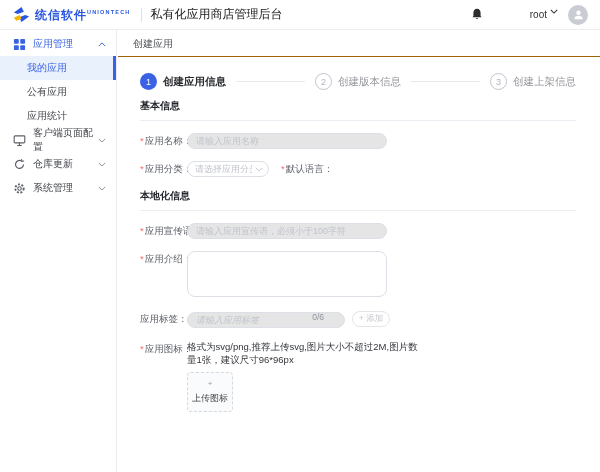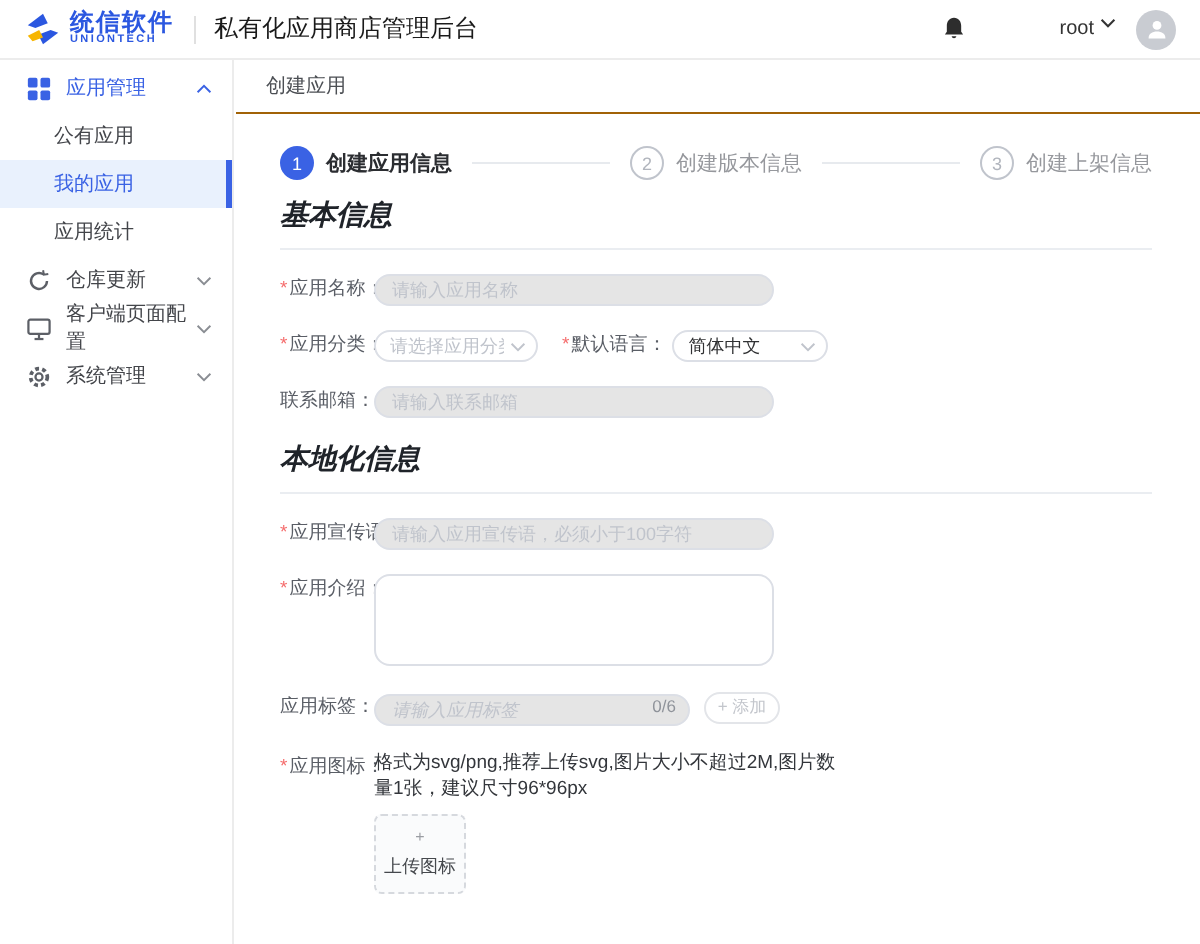--- a/index.html
+++ b/index.html
@@ -3,21 +3,21 @@
 <meta charset="utf-8">
 <style>
   * { margin:0; padding:0; box-sizing:border-box; }
   html,body { width:600px; height:472px; overflow:hidden; background:#fff;
     font-family:"Liberation Sans","DejaVu Sans",sans-serif; }
 
   
   .header { position:absolute; top:0; left:0; width:600px; height:30px; background:#fff;
     border-bottom:1px solid #ececec; display:flex; align-items:center; padding:0 12px; z-index:10; }
   .logo { display:flex; align-items:center; gap:4px; }
-  .logo-txt { display:flex; flex-direction:column; line-height:1; }
+  .logo-txt { display:flex; flex-direction:row; line-height:1; }
   .logo-cn { font-size:12px; font-weight:bold; color:#2b57e0; letter-spacing:1px; }
   .logo-en { font-size:5.5px; color:#2b57e0; letter-spacing:1.2px; margin-top:1px; font-weight:bold; }
   .hdr-divider { width:1px; height:14px; background:#e0e0e0; margin:0 9px 0 10px; }
   .hdr-title { font-size:12px; font-weight:normal; color:#1a1a1a; }
   .hdr-right { margin-left:auto; display:flex; align-items:center; }
   .bell { width:14px; height:15px; cursor:pointer; }
   .user { display:flex; align-items:flex-start; gap:3px; margin-left:46px; cursor:pointer; }
   .user-name { font-size:10px; color:#333; }
   .avatar { width:20px; height:20px; border-radius:50%; background:#c9ccd2; margin-left:10px;
     display:flex; align-items:center; justify-content:center; cursor:pointer; }
@@ -47,21 +47,21 @@
   .step-circle { width:17px; height:17px; border-radius:50%; font-size:9px;
     display:flex; align-items:center; justify-content:center; flex:0 0 17px; }
   .step.active .step-circle { background:#3a62e4; color:#fff; }
   .step.idle .step-circle { background:#fff; border:1px solid #c0c4cc; color:#b1b5bd; }
   .step-label { margin-left:6px; font-size:10.5px; }
   .step.active .step-label { color:#2b2d31; font-weight:bold; }
   .step.idle .step-label { color:#96989d; }
   .step-line { flex:1; height:1px; background:#e7eaee; margin:0 10px; }
 
   
-  .sec-title { font-size:14px; font-weight:bold; color:#1f2329; margin-top:10px;font-style:italic; }
+  .sec-title { font-size:10px; font-weight:bold; color:#1f2329; margin-top:10px; }
   .sec-title.first { margin-top:9px; }
   .sec-divider { height:1px; background:#eaedf1; margin-top:7px; }
 
   .form { margin-top:12px; }
   .row { display:flex; align-items:center; margin-bottom:12px; }
   .row.top { align-items:flex-start; }
   .lbl { width:47px; flex:0 0 47px; text-align:right; font-size:9.5px; color:#5a5e66;
     padding-right:3px; line-height:16px; white-space:nowrap; }
   .req::before { content:"*"; color:#f56c6c; margin-right:1px; }
   .ipt { width:200px; height:16px; border:1px solid #dcdfe6; border-radius:8px; background:#e5e5e5;
@@ -72,21 +72,21 @@
     display:flex; align-items:center; padding:0 5px 0 7px; }
   .sel-txt { font-size:9px; flex:1; white-space:nowrap; overflow:hidden; }
   .sel-txt.ph { color:#c0c4cc; }
   .sel-txt.val { color:#303133; }
   .sel .chev { color:#c0c4cc; display:flex; margin-left:3px; }
   .lbl2 { margin-left:12px; width:auto; flex:0 0 auto; }
   .txa { width:200px; height:46px; border:1px solid #dcdfe6; border-radius:8px; resize:none;
     outline:none; font-size:9px; padding:4px 8px; color:#303133;
     font-family:"Liberation Sans","DejaVu Sans",sans-serif; }
   .iwrap { position:relative; }
-  .iwrap .cnt { position:absolute; right:7px; top:0; line-height:16px; font-size:8.5px; color:#8f939a; }
+  .iwrap .cnt { position:absolute; right:21px; top:0; line-height:16px; font-size:8.5px; color:#8f939a; }
   .tag-ipt { width:158px;font-style:italic; }
   .add-btn { margin-left:7px; width:38px; height:16px; border:1px solid #e3e5e9; border-radius:8px;
     background:#fff; color:#c3c6cc; font-size:8.5px; cursor:pointer;
     font-family:"Liberation Sans","DejaVu Sans",sans-serif; }
   .icon-help { width:236px; font-size:9.5px; color:#33363b; line-height:13px; }
   .upload-box { margin-top:6px; width:46px; height:40px; background:#fafbfc; border:1px dashed #d6d9de;
     border-radius:4px; display:flex; flex-direction:column; align-items:center; justify-content:center;
     cursor:pointer; }
   .upload-plus { font-size:8px; color:#9a9da3; line-height:8px; }
   .upload-txt { font-size:9px; color:#45484d; margin-top:4px; }
@@ -141,54 +141,54 @@
         </svg>
     </span>
     <span>应用管理</span>
     <span class="chev">
       <svg width="8" height="5" viewBox="0 0 10 6">
           <polyline points="1,5 5,1 9,5" fill="none" stroke="currentColor" stroke-width="1.2"></polyline>
         </svg>
     </span>
   </div>
 
+  <div class="mi sub active">
+    <span>我的应用</span>
+  </div>
   <div class="mi sub">
     <span>公有应用</span>
   </div>
-  <div class="mi sub active">
-    <span>我的应用</span>
-  </div>
   <div class="mi sub">
     <span>应用统计</span>
-  </div>
-
-  <div class="mi">
-    <span class="ic">
-      <svg viewBox="0 0 14 14" width="13" height="13" fill="none" stroke="#5c5f66" stroke-width="1.3">
-        <path d="M11.3 7 A4.3 4.3 0 1 1 9.4 3.4"></path>
-          <polyline points="9.2,1.2 9.6,3.6 12,3.2" stroke-width="1.1"></polyline>
-      </svg>
-    </span>
-    <span>仓库更新</span>
-    <span class="chev">
-      <svg width="8" height="5" viewBox="0 0 10 6">
-          <polyline points="1,1 5,5 9,1" fill="none" stroke="currentColor" stroke-width="1.2"></polyline>
-        </svg>
-    </span>
   </div>
 
   <div class="mi">
     <span class="ic">
       <svg viewBox="0 0 14 14" width="13" height="13" fill="none" stroke="#5c5f66" stroke-width="1.2">
         <rect x="1.3" y="2" width="11.4" height="7.6" rx="1"></rect>
           <path d="M7 9.6 V12"></path>
           <path d="M4.6 12.4 H9.4"></path>
       </svg>
     </span>
     <span>客户端页面配置</span>
+    <span class="chev">
+      <svg width="8" height="5" viewBox="0 0 10 6">
+          <polyline points="1,1 5,5 9,1" fill="none" stroke="currentColor" stroke-width="1.2"></polyline>
+        </svg>
+    </span>
+  </div>
+
+  <div class="mi">
+    <span class="ic">
+      <svg viewBox="0 0 14 14" width="13" height="13" fill="none" stroke="#5c5f66" stroke-width="1.3">
+        <path d="M11.3 7 A4.3 4.3 0 1 1 9.4 3.4"></path>
+          <polyline points="9.2,1.2 9.6,3.6 12,3.2" stroke-width="1.1"></polyline>
+      </svg>
+    </span>
+    <span>仓库更新</span>
     <span class="chev">
       <svg width="8" height="5" viewBox="0 0 10 6">
           <polyline points="1,1 5,5 9,1" fill="none" stroke="currentColor" stroke-width="1.2"></polyline>
         </svg>
     </span>
   </div>
 
   <div class="mi">
     <span class="ic">
       <svg viewBox="0 0 14 14" width="13" height="13" fill="none">
@@ -242,34 +242,22 @@
         <span class="lbl req">应用分类：</span>
         <div class="sel" style="width:82px;">
           <span class="sel-txt ph">请选择应用分类</span>
           <span class="chev">
             <svg width="8" height="5" viewBox="0 0 10 6">
                 <polyline points="1,1 5,5 9,1" fill="none" stroke="currentColor" stroke-width="1.2"></polyline>
               </svg>
           </span>
         </div>
         <span class="lbl req lbl2">默认语言：</span>
-        <div class="sel" style="width:78px;">
-          <span class="sel-txt val">简体中文</span>
-          <span class="chev">
-            <svg width="8" height="5" viewBox="0 0 10 6">
-                <polyline points="1,1 5,5 9,1" fill="none" stroke="currentColor" stroke-width="1.2"></polyline>
-              </svg>
-          </span>
-        </div>
-      </div>
-
-      <div class="row">
-        <span class="lbl">联系邮箱：</span>
-        <input class="ipt" placeholder="请输入联系邮箱" style="">
-      </div>
+      </div>
+
 
     </div>
 
     <div class="sec-title">本地化信息</div>
     <div class="sec-divider"></div>
 
     <div class="form">
       <div class="row">
         <span class="lbl req">应用宣传语：</span>
         <input class="ipt" placeholder="请输入应用宣传语，必须小于100字符" style="">

